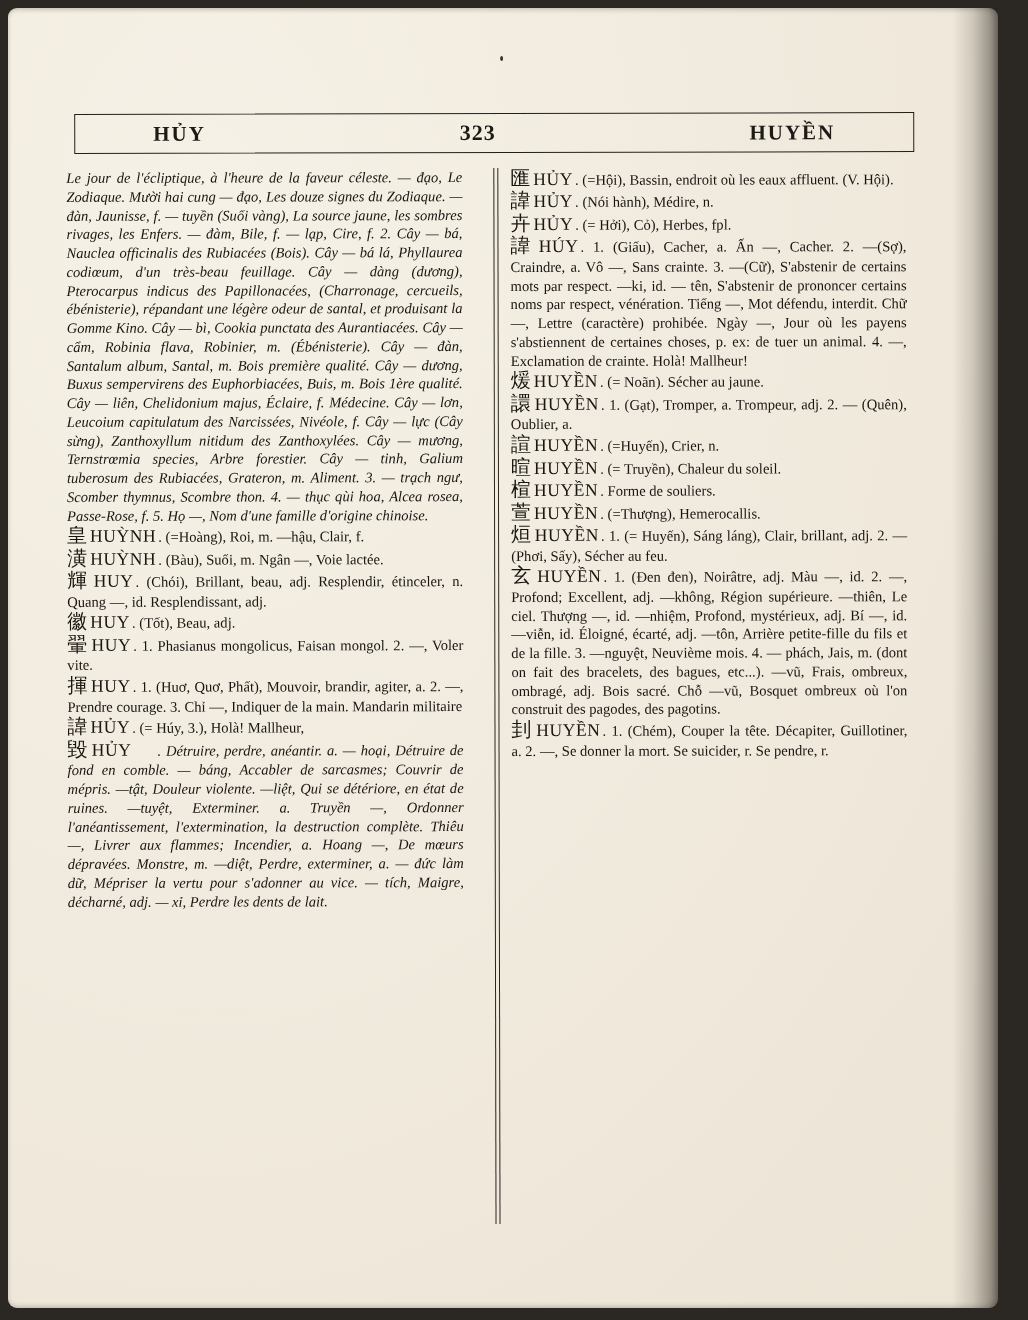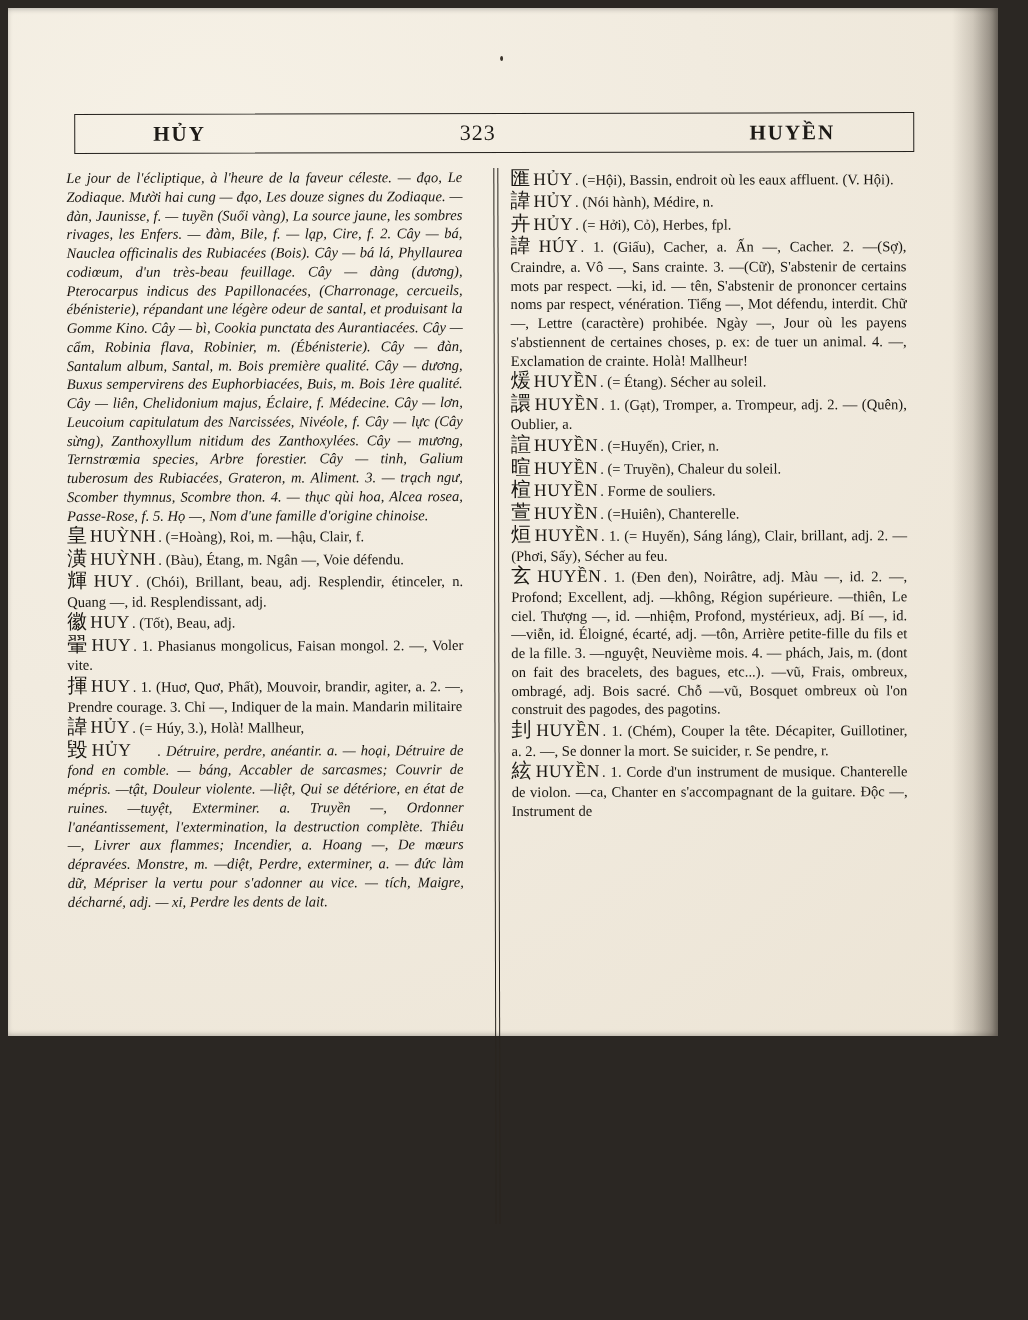--- a/index.html
+++ b/index.html
@@ -5,25 +5,26 @@
   html,body{margin:0;padding:0;}
   body{
     width:1028px;height:1320px;
     background:#2b2723;
     font-family:"Liberation Serif", serif;
     overflow:hidden;
   }
   .page{
     position:absolute;
     left:8px;top:8px;
-    width:990px;height:1028px;
+    width:990px;height:1300px;
     background:#f2ece0;
     background-image:
       radial-gradient(ellipse at 20% 15%, #f6f1e6 0%, #f1ebdf 45%, #ece4d5 100%);
     box-shadow: -2px 0 6px rgba(0,0,0,.35) inset;
+    border-radius: 9px;
   }
   .page:after{
     
     content:"";
     position:absolute;right:0;top:0;bottom:0;width:46px;
     background:linear-gradient(to right, rgba(60,50,40,0) 0%, rgba(60,50,40,.18) 45%, rgba(40,33,26,.55) 100%);
   }
   .sheet{
     position:absolute;
     left:22px;top:10px;
@@ -37,21 +38,21 @@
     border:1.6px solid #23201c;
     box-sizing:border-box;
   }
   .hdr-inner{
     position:absolute;left:0;top:0;right:0;bottom:0;
     display:flex;align-items:center;justify-content:space-between;
     padding:0 78px;
     font-size:21px;letter-spacing:2px;color:#1d1a16;
   }
   .hdr-left,.hdr-right{font-weight:bold;}
-  .hdr-page{font-weight:normal;font-size:22px;letter-spacing:1px;}
+  .hdr-page{font-weight:bold;font-size:22px;letter-spacing:1px;}
 
   .dot{
     position:absolute;left:470px;top:38px;width:3px;height:5px;
     background:#3a332b;border-radius:50%;
   }
 
   
   .cols{
     position:absolute;
     left:36px;top:150px;width:856px;height:1060px;
@@ -117,21 +118,21 @@
       <div class="rule"></div>
 
       <div class="col col-left">
         <p class="i first">Le jour de l'écliptique, à l'heure de la faveur céleste. — đạo, Le Zodiaque. Mười hai cung — đạo, Les douze signes du Zodiaque. — đàn, Jaunisse, f. — tuyền (Suối vàng), La source jaune, les sombres rivages, les Enfers. — đàm, Bile, f. — lạp, Cire, f. 2. Cây — bá, Nauclea officinalis des Rubiacées (Bois). Cây — bá lá, Phyllaurea codiœum, d'un très-beau feuillage. Cây — dàng (dương), Pterocarpus indicus des Papillonacées, (Charronage, cercueils, ébénisterie), répandant une légère odeur de santal, et produisant la Gomme Kino. Cây — bì, Cookia punctata des Aurantiacées. Cây — cẩm, Robinia flava, Robinier, m. (Ébénisterie). Cây — đàn, Santalum album, Santal, m. Bois première qualité. Cây — dương, Buxus sempervirens des Euphorbiacées, Buis, m. Bois 1ère qualité. Cây — liên, Chelidonium majus, Éclaire, f. Médecine. Cây — lơn, Leucoium capitulatum des Narcissées, Nivéole, f. Cây — lực (Cây sừng), Zanthoxyllum nitidum des Zanthoxylées. Cây — mương, Ternstrœmia species, Arbre forestier. Cây — tinh, Galium tuberosum des Rubiacées, Grateron, m. Aliment. 3. — trạch ngư, Scomber thymnus, Scombre thon. 4. — thục qùi hoa, Alcea rosea, Passe-Rose, f. 5. Họ —, Nom d'une famille d'origine chinoise.</p>
 
         <p class="entry ind">
           <span class="han">皇</span><span class="hw">HUỲNH</span><span>. (=Hoàng), Roi, m. —hậu, Clair, f.</span>
         </p>
 
         <p class="entry ind">
-          <span class="han">潢</span><span class="hw">HUỲNH</span><span>. (Bàu), Étang, m. Ngân —, Voie défendu.</span>
+          <span class="han">潢</span><span class="hw">HUỲNH</span><span>. (Bàu), Suối, m. Ngân —, Voie lactée.</span>
         </p>
 
         <p class="entry ind">
           <span class="han">輝</span><span class="hw">HUY</span><span>. (Chói), Brillant, beau, adj. Resplendir, étinceler, n. Quang —, id. Resplendissant, adj.</span>
         </p>
 
         <p class="entry ind">
           <span class="han">徽</span><span class="hw">HUY</span><span>. (Tốt), Beau, adj.</span>
         </p>
 
@@ -163,56 +164,53 @@
 
         <p class="entry ind">
           <span class="han">卉</span><span class="hw">HỦY</span><span>. (= Hởi), Cỏ), Herbes, fpl.</span>
         </p>
 
         <p class="entry ind">
           <span class="han">諱</span><span class="hw">HÚY</span><span>. 1. (Giấu), Cacher, a. Ấn —, Cacher. 2. —(Sợ), Craindre, a. Vô —, Sans crainte. 3. —(Cữ), S'abstenir de certains mots par respect. —ki, id. — tên, S'abstenir de prononcer certains noms par respect, vénération. Tiếng —, Mot défendu, interdit. Chữ —, Lettre (caractère) prohibée. Ngày —, Jour où les payens s'abstiennent de certaines choses, p. ex: de tuer un animal. 4. —, Exclamation de crainte. Holà! Mallheur!</span>
         </p>
 
         <p class="entry ind">
-          <span class="han">煖</span><span class="hw">HUYỀN</span><span>. (= Étang). Sécher au soleil.</span>
+          <span class="han">煖</span><span class="hw">HUYỀN</span><span>. (= Noãn). Sécher au jaune.</span>
         </p>
 
         <p class="entry ind">
           <span class="han">譞</span><span class="hw">HUYỀN</span><span>. 1. (Gạt), Tromper, a. Trompeur, adj. 2. — (Quên), Oublier, a.</span>
         </p>
 
         <p class="entry ind">
           <span class="han">諠</span><span class="hw">HUYỀN</span><span>. (=Huyến), Crier, n.</span>
         </p>
 
         <p class="entry ind">
           <span class="han">暄</span><span class="hw">HUYỀN</span><span>. (= Truyền), Chaleur du soleil.</span>
         </p>
 
         <p class="entry ind">
           <span class="han">楦</span><span class="hw">HUYỀN</span><span>. Forme de souliers.</span>
         </p>
 
         <p class="entry ind">
-          <span class="han">萱</span><span class="hw">HUYỀN</span><span>. (=Huiên), Chanterelle.</span>
+          <span class="han">萱</span><span class="hw">HUYỀN</span><span>. (=Thượng), Hemerocallis.</span>
         </p>
 
         <p class="entry ind">
           <span class="han">烜</span><span class="hw">HUYỀN</span><span>. 1. (= Huyến), Sáng láng), Clair, brillant, adj. 2. — (Phơi, Sấy), Sécher au feu.</span>
         </p>
 
         <p class="entry ind">
           <span class="han">玄</span><span class="hw">HUYỀN</span><span>. 1. (Đen đen), Noirâtre, adj. Màu —, id. 2. —, Profond; Excellent, adj. —không, Région supérieure. —thiên, Le ciel. Thượng —, id. —nhiệm, Profond, mystérieux, adj. Bí —, id. —viễn, id. Éloigné, écarté, adj. —tôn, Arrière petite-fille du fils et de la fille. 3. —nguyệt, Neuvième mois. 4. — phách, Jais, m. (dont on fait des bracelets, des bagues, etc...). —vũ, Frais, ombreux, ombragé, adj. Bois sacré. Chỗ —vũ, Bosquet ombreux où l'on construit des pagodes, des pagotins.</span>
         </p>
 
         <p class="entry ind">
           <span class="han">刲</span><span class="hw">HUYỀN</span><span>. 1. (Chém), Couper la tête. Décapiter, Guillotiner, a. 2. —, Se donner la mort. Se suicider, r. Se pendre, r.</span>
         </p>
 
 
-        <p class="entry ind">
-          <span class="han">絃</span><span class="hw">HUYỀN</span><span>. 1. Corde d'un instrument de musique. Chanterelle de violon. —ca, Chanter en s'accompagnant de la guitare. Độc —, Instrument de</span>
-        </p>
       </div>
     </div>
 
   </div>
 </div>
 
 </body></html>

